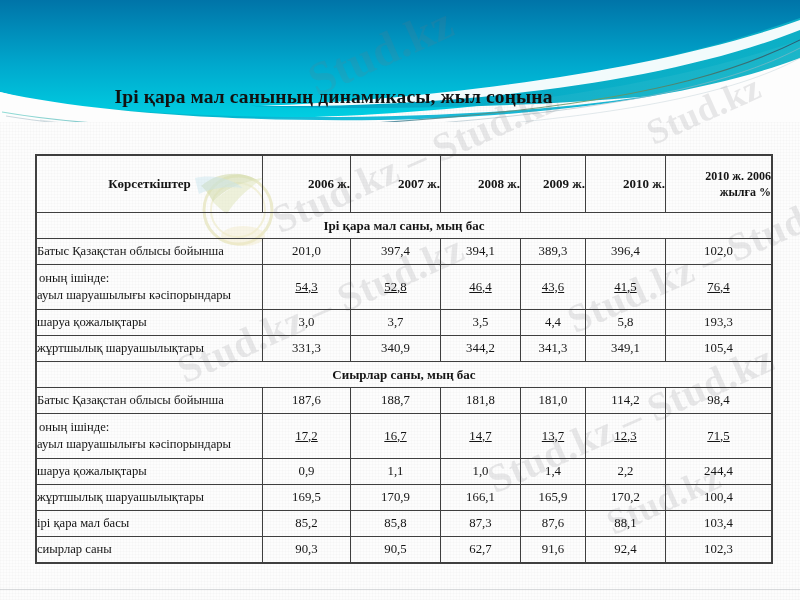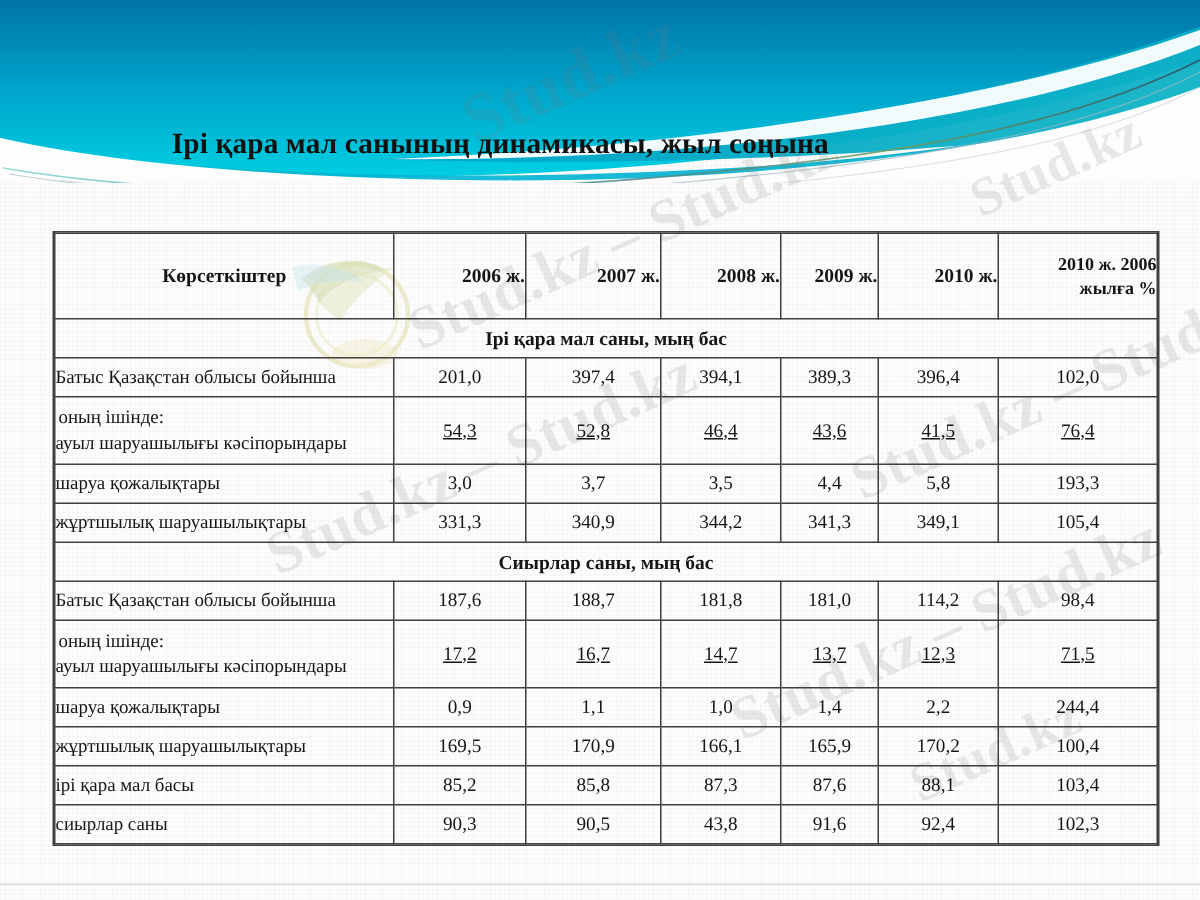--- a/index.html
+++ b/index.html
@@ -384,21 +384,21 @@
           <td class="num">87,3</td>
           <td class="num">87,6</td>
           <td class="num">88,1</td>
           <td class="num">103,4</td>
         </tr>
 
         <tr>
           <td class="rowlabel">сиырлар саны</td>
           <td class="num">90,3</td>
           <td class="num">90,5</td>
-          <td class="num">43,8</td>
+          <td class="num">62,7</td>
           <td class="num">91,6</td>
           <td class="num">92,4</td>
           <td class="num">102,3</td>
         </tr>
 
       </tbody>
     </table>
   </div>
 
   <div id="bottom-rule"></div>

